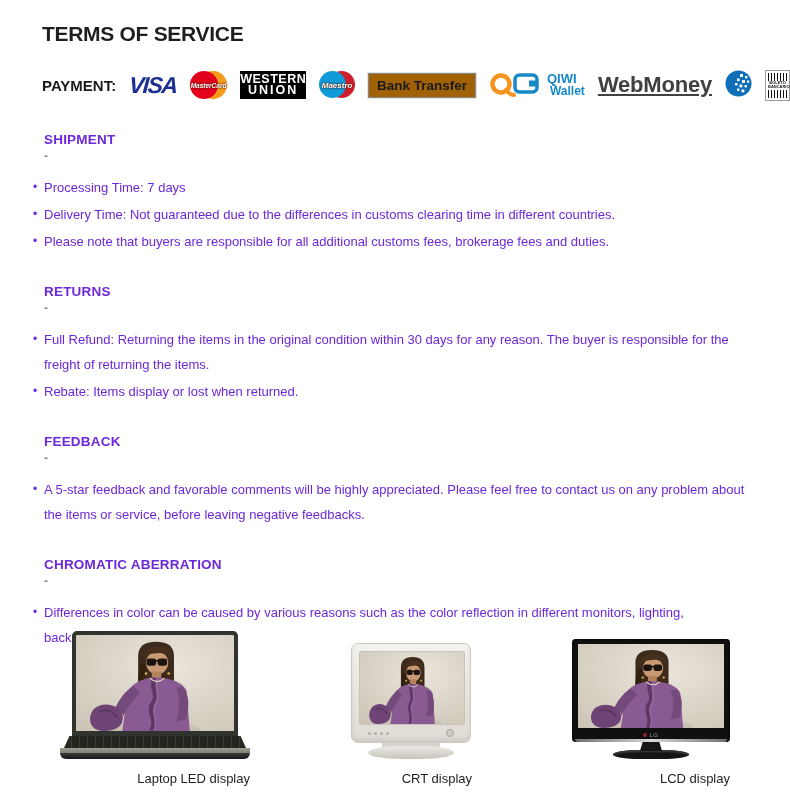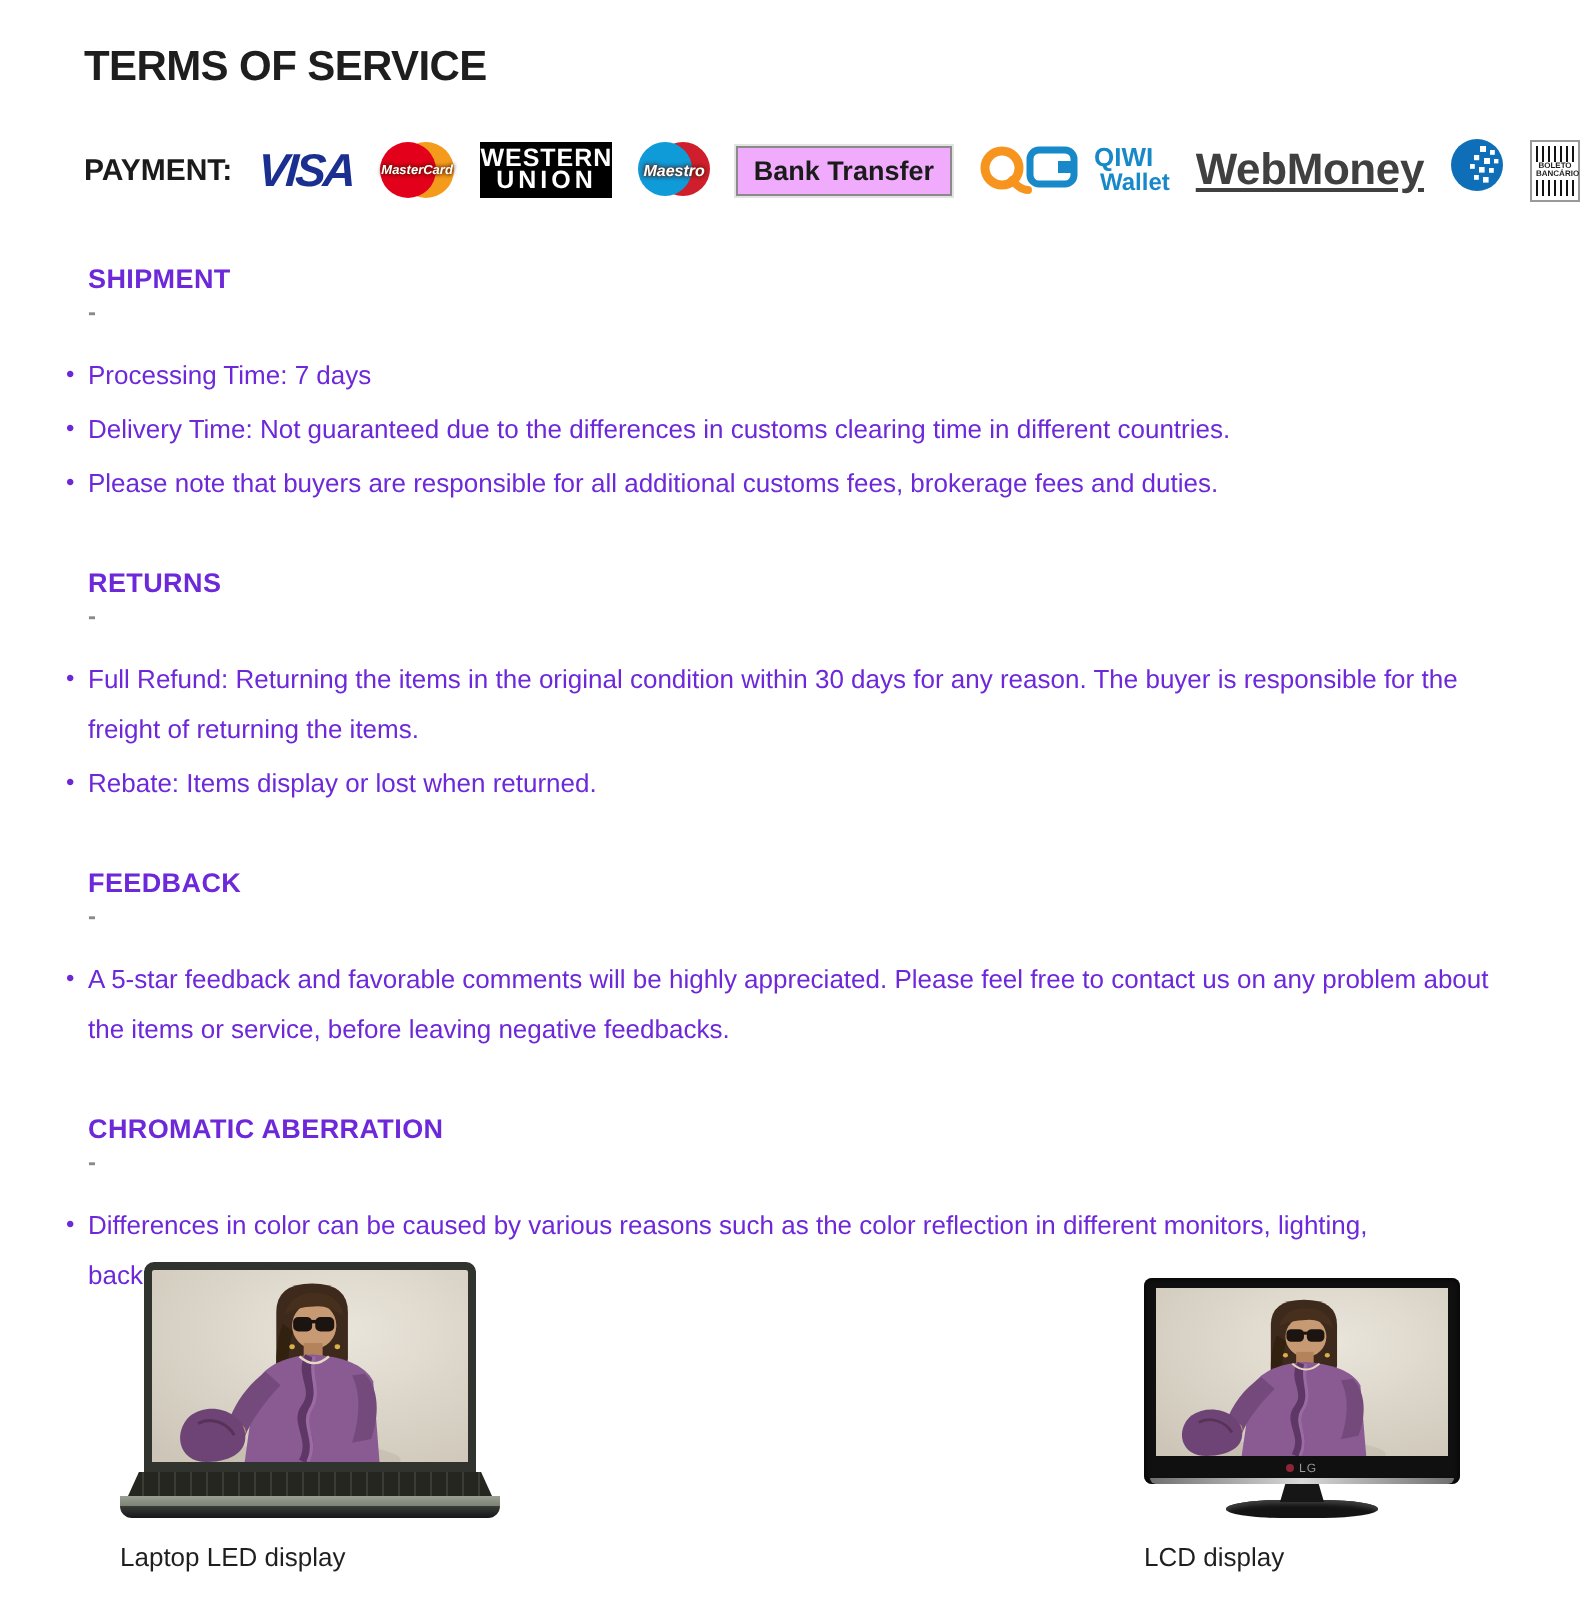--- a/index.html
+++ b/index.html
@@ -35,21 +35,21 @@
   .maestro .c-blue{left:0;width:27px;height:27px;background:#0f9ad8;}
   .maestro em{top:10px;font-size:8px;}
   .wu{
     width:78px;height:28px;background:#000;color:#ffffff;display:flex;
     flex-direction:column;align-items:center;justify-content:center;
     font-weight:700;line-height:11px;
   }
   .wu b:first-child{font-size:12.5px;letter-spacing:0.5px;}
   .wu b:last-child{font-size:12.5px;letter-spacing:2px;}
   .bank{
-    border:1px solid #8a8a8a;outline:1px solid #e3e3e3;background:#f0abfc;
+    border:1px solid #8a8a8a;outline:1px solid #e3e3e3;background:#a16207;
     padding:4px 8px;font-size:13.5px;font-weight:700;white-space:nowrap;
   }
   .qiwi{display:flex;align-items:center;gap:6px;}
   .qiwi-text{display:flex;flex-direction:column;color:#1789c9;line-height:12px;}
   .qiwi-text b:first-child{font-size:13px;}
   .qiwi-text b:last-child{font-size:12px;margin-left:3px;}
   .wm-word{color:#404040;font-size:22px;font-weight:700;letter-spacing:-0.2px;text-decoration:underline;}
   .boleto{
     width:25px;height:31px;border:1px solid #999;box-sizing:border-box;
     display:flex;flex-direction:column;justify-content:space-between;
@@ -65,21 +65,21 @@
   .section li{
     position:relative;padding-left:11px;font-size:13px;line-height:25px;
     margin-bottom:2px;color:#6d28d9;
   }
   .section li::before{content:"\2022";position:absolute;left:0;top:0;font-size:12px;}
   
   .monitors{
     position:absolute;left:0;right:0;bottom:24px;display:flex;
     justify-content:space-between;padding:0 60px;align-items:flex-end;
   }
-  .monitors figure{margin:0;display:flex;flex-direction:column;align-items:flex-start;}
+  .monitors figure{margin:0;display:flex;flex-direction:column;align-items:flex-end;}
   .devbox{height:124px;display:flex;align-items:flex-end;}
   figcaption{margin-top:12px;font-size:13px;color:#1f1f1f;}
   .screen-svg{display:block;width:100%;height:100%;}
   
   .laptop{width:190px;display:flex;flex-direction:column;align-items:center;}
   .lap-screen{
     width:158px;height:96px;border:4px solid #30332e;border-bottom-width:5px;
     border-radius:5px 5px 0 0;background:#000;overflow:hidden;box-sizing:content-box;
   }
   .lap-kb{
@@ -288,20 +288,45 @@
               </svg>
           </div>
           <div class="lap-kb"></div>
           <div class="lap-rest"></div>
           <div class="lap-bottom"></div>
         </div>
       </div>
       <figcaption>Laptop LED display</figcaption>
     </figure>
 
+    <figure>
+      <div class="devbox">
+        <div class="crt">
+          <div class="crt-body">
+            <div class="crt-screen">
+              <svg class="screen-svg" viewBox="0 0 150 100" preserveAspectRatio="none">
+                  <use href="#scene-woman"></use>
+                </svg>
+            </div>
+            <div class="crt-controls">
+              <span class="crt-dots">
+                  <i></i>
+                  <i></i>
+                  <i></i>
+                  <i></i>
+                </span>
+              <span class="crt-power"></span>
+            </div>
+          </div>
+          <div class="crt-neck"></div>
+          <div class="crt-base"></div>
+        </div>
+      </div>
+      <figcaption>CRT display</figcaption>
+    </figure>
 
     <figure>
       <div class="devbox">
         <div class="lcd">
           <div class="lcd-screen">
             <svg class="screen-svg" viewBox="0 0 150 100" preserveAspectRatio="none">
                 <use href="#scene-woman"></use>
               </svg>
             <div class="lcd-logo"><i class="lg-dot"></i><span>LG</span></div>
             <div class="lcd-strip"></div>

